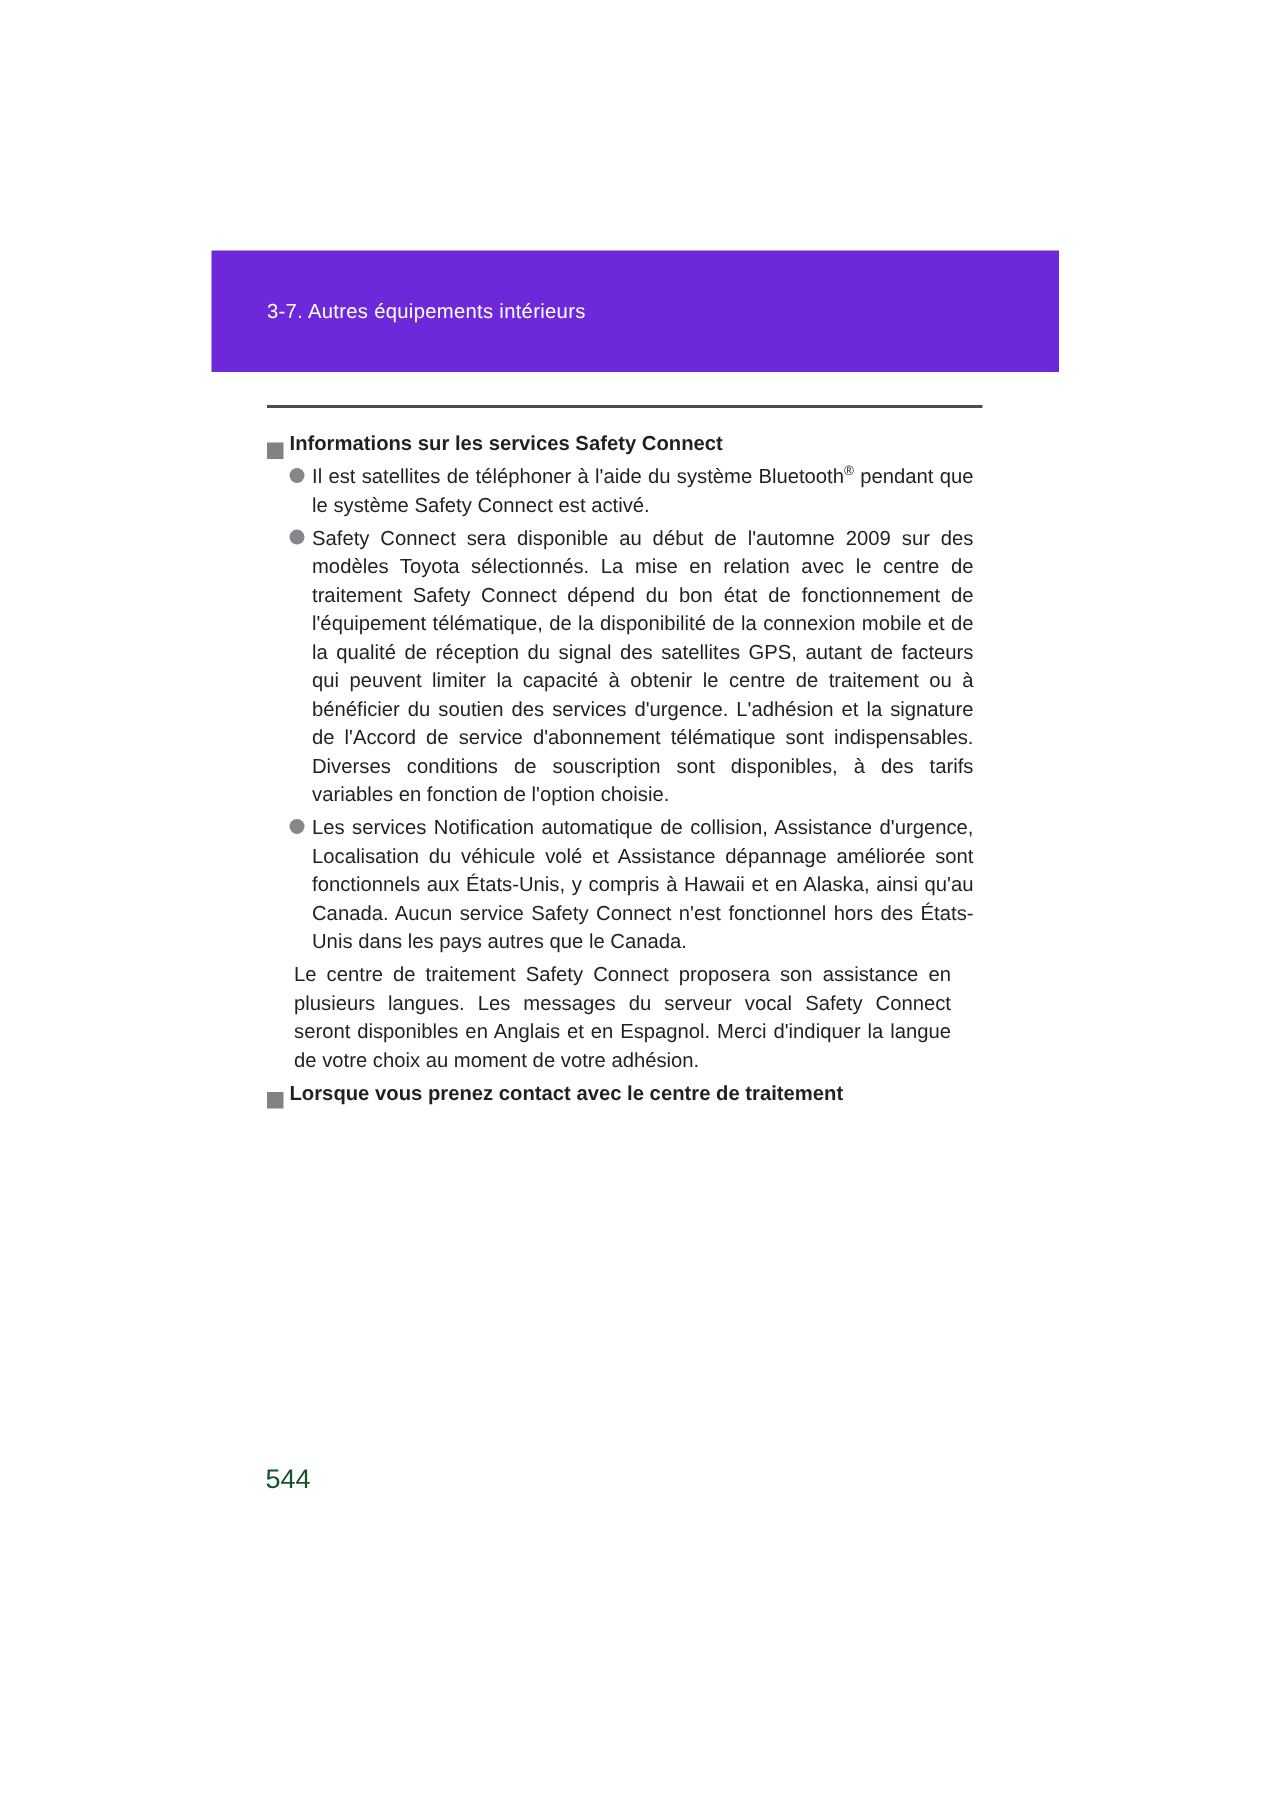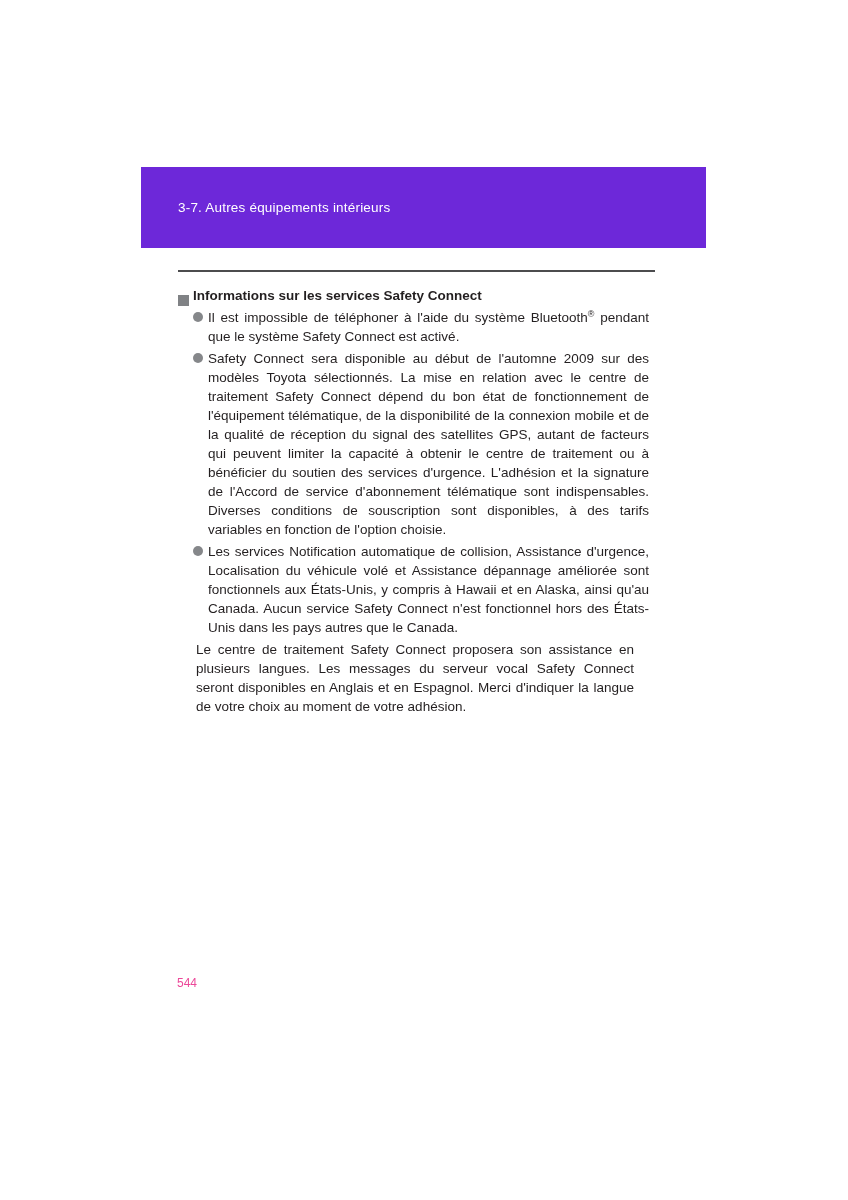--- a/index.html
+++ b/index.html
@@ -47,21 +47,21 @@
   }
   .bullet-text sup,{font-size:9px;}
   sup{font-size:9px;line-height:0;}
 
   .plain-para{
     padding-left:18px;margin:0 15px 3px 0;
   }
 
   
   .page-number{
-    position:absolute;left:177px;top:976px;font-size:12px;color:#ec4899;
+    position:absolute;left:177px;top:976px;font-size:18px;color:#14532d;
   }
 </style>
 </head>
 <body>
 
 <div class="page">
 
   <div class="header-bar">
     <span class="chapter-title">3-7. Autres équipements intérieurs</span>
   </div>
@@ -70,36 +70,40 @@
 
   <div class="content">
 
     <div class="sec-heading">
       <span class="sq-bullet"></span>
       <span>Informations sur les services Safety Connect</span>
     </div>
 
     <div class="bullet-item">
       <span class="circle-bullet"></span>
-      <span class="bullet-text"><span>Il est impossible de téléphoner à l'aide du système Bluetooth</span><sup>®</sup><span> pendant que le système Safety Connect est activé.</span></span>
+      <span class="bullet-text"><span>Il est satellites de téléphoner à l'aide du système Bluetooth</span><sup>®</sup><span> pendant que le système Safety Connect est activé.</span></span>
     </div>
 
     <div class="bullet-item">
       <span class="circle-bullet"></span>
       <span class="bullet-text">Safety Connect sera disponible au début de l'automne 2009 sur des modèles Toyota sélectionnés. La mise en relation avec le centre de traitement Safety Connect dépend du bon état de fonctionnement de l'équipement télématique, de la disponibilité de la connexion mobile et de la qualité de réception du signal des satellites GPS, autant de facteurs qui peuvent limiter la capacité à obtenir le centre de traitement ou à bénéficier du soutien des services d'urgence. L'adhésion et la signature de l'Accord de service d'abonnement télématique sont indispensables. Diverses conditions de souscription sont disponibles, à des tarifs variables en fonction de l'option choisie.</span>
     </div>
 
     <div class="bullet-item">
       <span class="circle-bullet"></span>
       <span class="bullet-text">Les services Notification automatique de collision, Assistance d'urgence, Localisation du véhicule volé et Assistance dépannage améliorée sont fonctionnels aux États-Unis, y compris à Hawaii et en Alaska, ainsi qu'au Canada. Aucun service Safety Connect n'est fonctionnel hors des États-Unis dans les pays autres que le Canada.</span>
     </div>
 
 
 
     <div class="plain-para">Le centre de traitement Safety Connect proposera son assistance en plusieurs langues. Les messages du serveur vocal Safety Connect seront disponibles en Anglais et en Espagnol. Merci d'indiquer la langue de votre choix au moment de votre adhésion.</div>
 
+    <div class="sec-heading">
+      <span class="sq-bullet"></span>
+      <span>Lorsque vous prenez contact avec le centre de traitement</span>
+    </div>
 
 
   </div>
 
   <div class="page-number">544</div>
 
 </div>
 
 </body></html>

